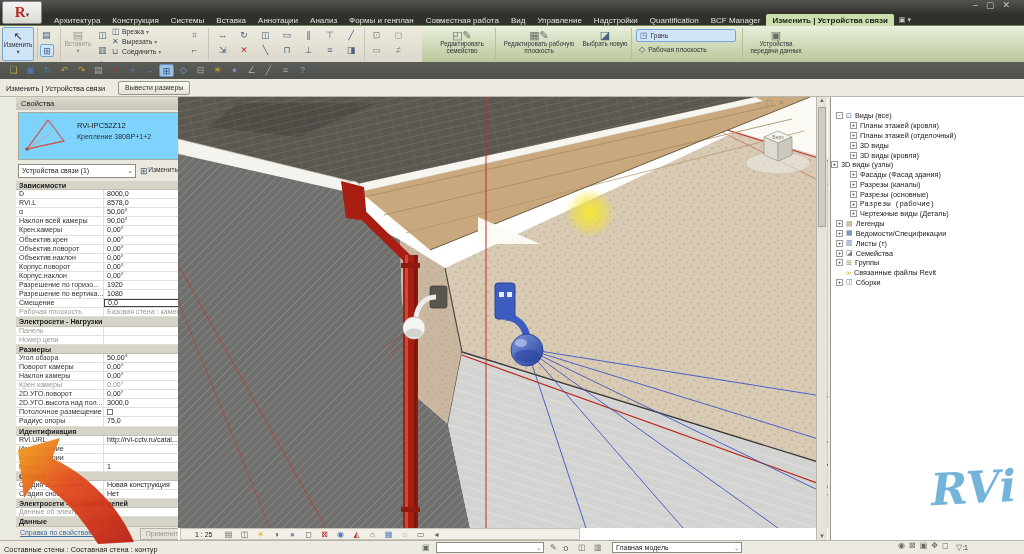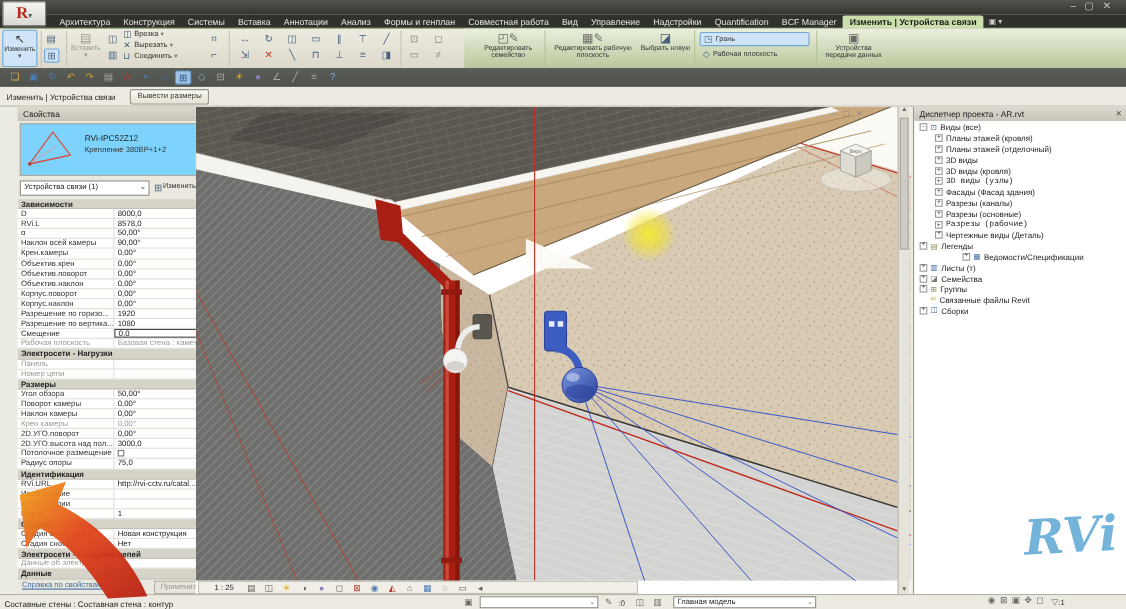--- a/index.html
+++ b/index.html
@@ -584,24 +584,20 @@
       <span class="vicon" style="color: rgb(178, 59, 46);">◭</span>
       <span class="vicon" style="color: rgb(93, 93, 88);">⌂</span>
       <span class="vicon" style="color: rgb(74, 122, 181);">▦</span>
       <span class="vicon" style="color: rgb(93, 93, 88);">◌</span>
       <span class="vicon" style="color: rgb(93, 93, 88);">▭</span>
       <span class="vicon" style="color: rgb(93, 93, 88);">◂</span>
     </div>
 </div>
 
 <div id="browser">
-  <div class="phead">
-    <span>Диспетчер проекта - AR.rvt</span>
-    <span class="x">✕</span>
-  </div>
   <div id="tree">
       <div class="titem" style="padding-left: 5px;">
         <span class="texp">-</span>
         <span class="tico" style="color: rgb(74, 111, 174);">⊡</span>
         <span>Виды (все)</span>
       </div>
       <div class="titem" style="padding-left: 19px;">
         <span class="texp">+</span>
         <span>Планы этажей (кровля)</span>
       </div>
@@ -610,21 +606,21 @@
         <span>Планы этажей (отделочный)</span>
       </div>
       <div class="titem" style="padding-left: 19px;">
         <span class="texp">+</span>
         <span>3D виды</span>
       </div>
       <div class="titem" style="padding-left: 19px;">
         <span class="texp">+</span>
         <span>3D виды (кровля)</span>
       </div>
-      <div class="titem" style="padding-left: 19px; font-family: Liberation Mono, monospace;">
+      <div class="titem" style="">
         <span class="texp">+</span>
         <span>3D виды (узлы)</span>
       </div>
       <div class="titem" style="padding-left: 19px;">
         <span class="texp">+</span>
         <span>Фасады (Фасад здания)</span>
       </div>
       <div class="titem" style="padding-left: 19px;">
         <span class="texp">+</span>
         <span>Разрезы (каналы)</span>
@@ -639,21 +635,21 @@
       </div>
       <div class="titem" style="padding-left: 19px;">
         <span class="texp">+</span>
         <span>Чертежные виды (Деталь)</span>
       </div>
       <div class="titem" style="padding-left: 5px;">
         <span class="texp">+</span>
         <span class="tico" style="color: rgb(154, 143, 90);">▤</span>
         <span>Легенды</span>
       </div>
-      <div class="titem" style="padding-left: 5px; justify-content: center;">
+      <div class="titem" style="padding-left: 5px;">
         <span class="texp">+</span>
         <span class="tico" style="color: rgb(74, 111, 174);">▦</span>
         <span>Ведомости/Спецификации</span>
       </div>
       <div class="titem" style="padding-left: 5px;">
         <span class="texp">+</span>
         <span class="tico" style="color: rgb(74, 111, 174);">▥</span>
         <span>Листы (т)</span>
       </div>
       <div class="titem" style="padding-left: 5px;">

